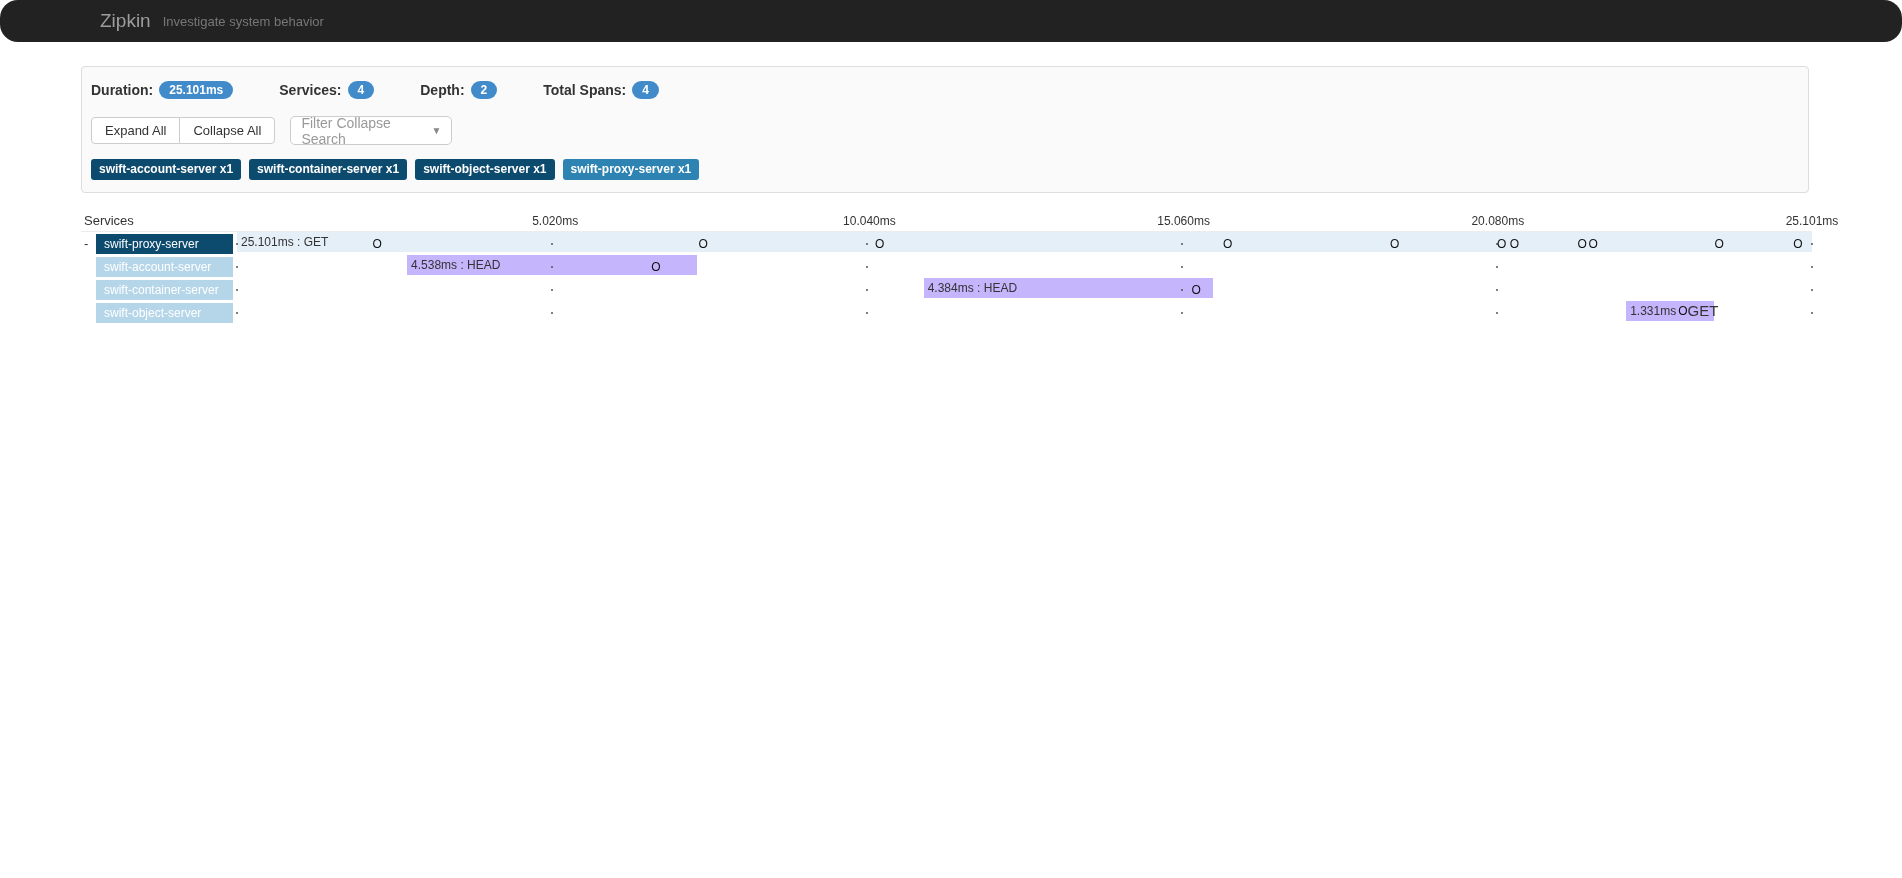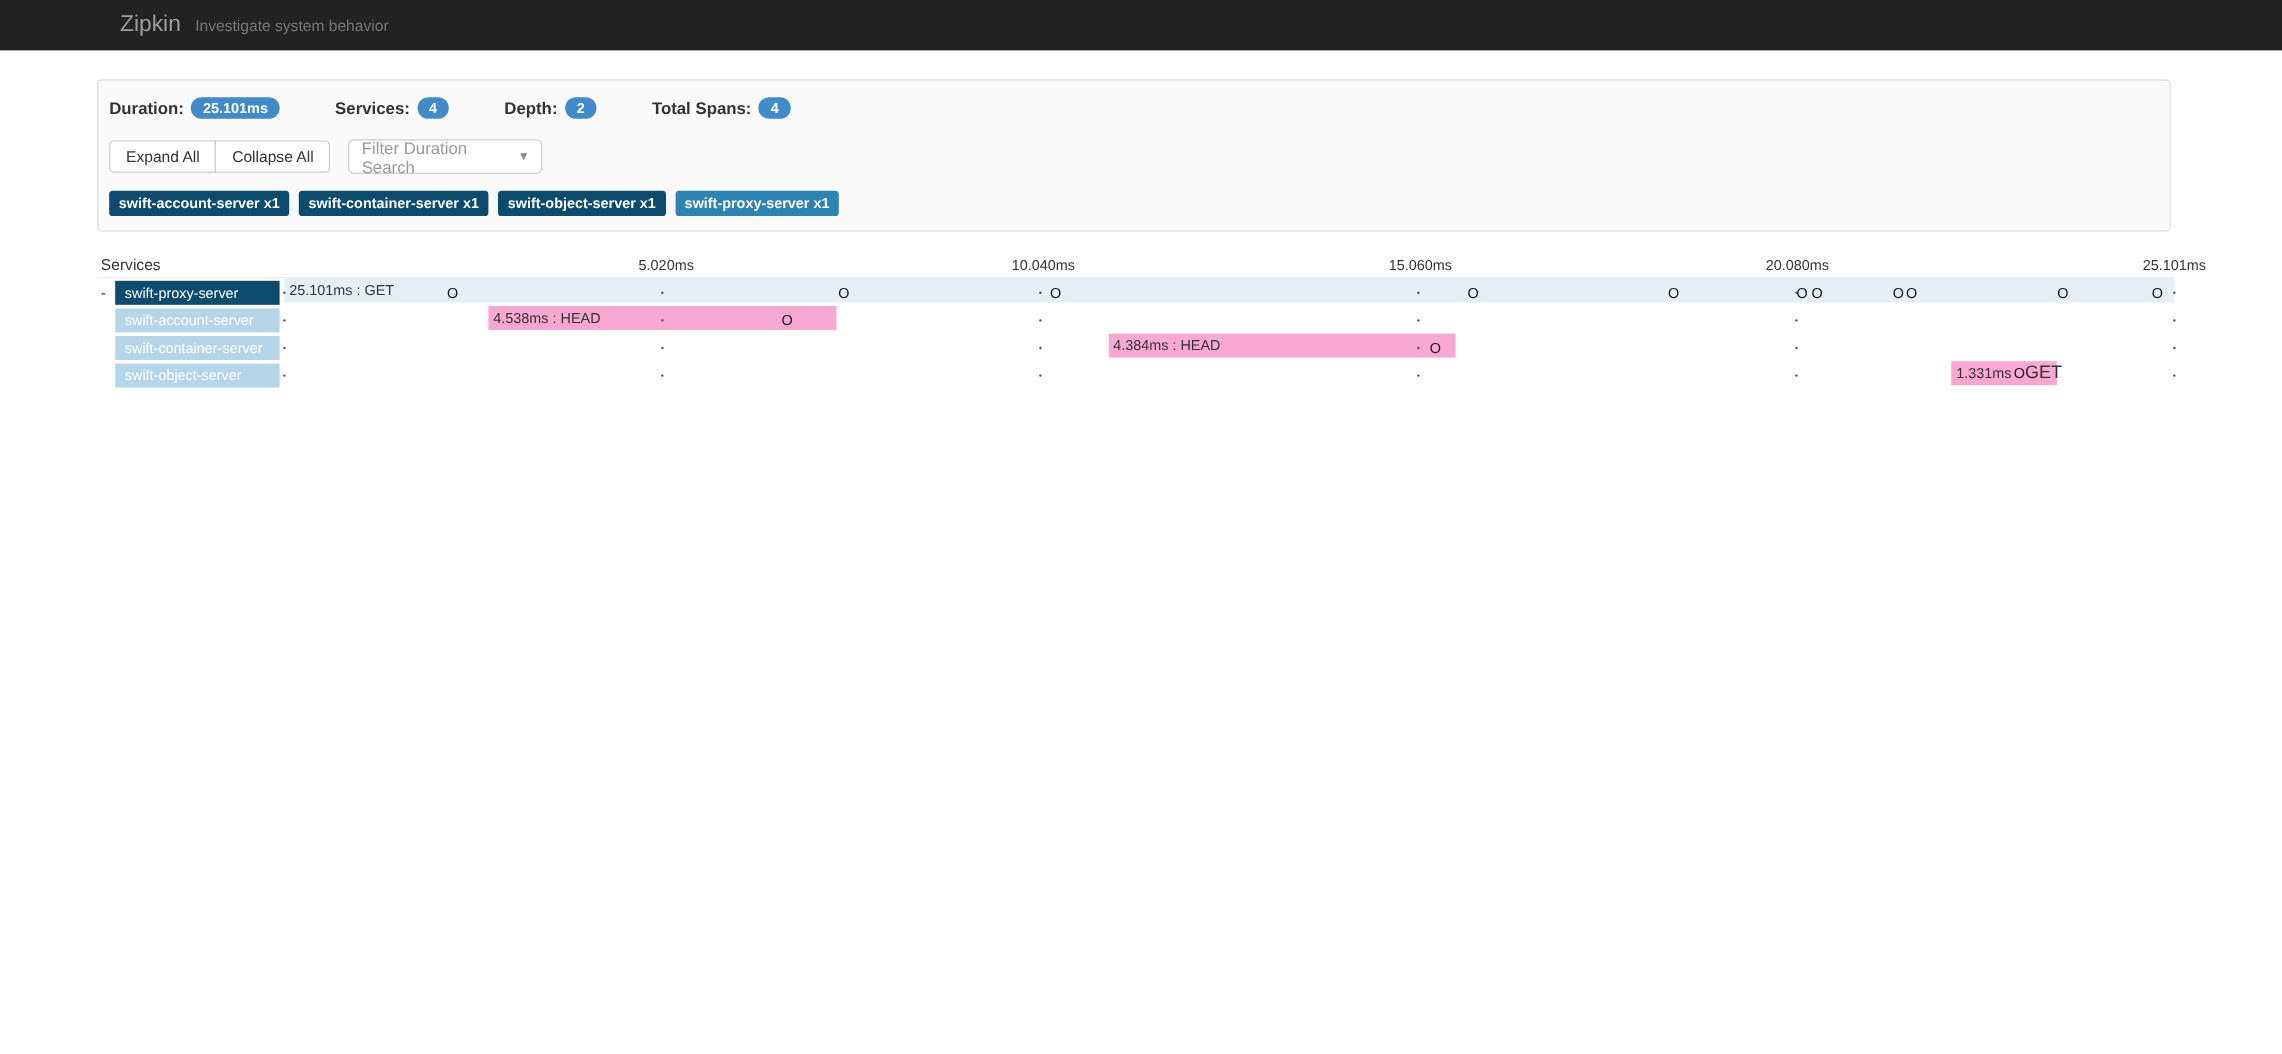--- a/index.html
+++ b/index.html
@@ -4,21 +4,21 @@
 <style>
   * { box-sizing: border-box; }
   html,body { margin:0; padding:0; }
   body {
     width:1902px; height:878px; background:#ffffff;
     font-family:"Liberation Sans","DejaVu Sans",sans-serif;
     overflow:hidden;
   }
 
   
-  .navbar { height:42px; background:#222222; display:flex; align-items:stretch; }
+  .navbar { height:42px; background:#222222; display:flex; align-items:stretch;border-radius:18px; }
   .brand-area { display:flex; align-items:center; padding-left:100px; }
   .brand { color:#9d9d9d; font-size:19px; cursor:pointer; }
   .tagline { color:#777777; font-size:13px; margin-left:12px; }
   .nav-tabs { display:flex; margin-left:22px; }
   .nav-tab { color:#9d9d9d; font-size:14px; padding:0 15px; display:flex; align-items:center; cursor:pointer; }
   .nav-tab.active { background:#080808; color:#ffffff; }
 
   
   .panel {
     margin:24px 0 0 81px; width:1728px; background:#fafafa;
@@ -65,21 +65,21 @@
   .trace-row { display:flex; height:23px; align-items:center; }
   .expander { width:15px; font-size:13px; color:#333333; padding-left:3px; cursor:pointer; }
   .service-label {
     width:137px; height:20px; line-height:20px; padding-left:8px;
     color:#ffffff; font-size:12px; background:#b5d6e9; cursor:pointer;
     white-space:nowrap; overflow:hidden;
   }
   .service-label.selected { background:#0c4a6e; }
   .row-timeline { position:relative; flex:1; height:24px; margin-left:4px; }
   .span-bar {
-    position:absolute; top:0; height:20px; background:#f9a8d4;
+    position:absolute; top:0; height:20px; background:#c4b5fd;
     display:flex; align-items:center; white-space:nowrap; cursor:pointer;
   }
   .trace-row.root .span-bar { background:#e5eff8; }
   .bar-label { font-size:12px; color:#333333; padding-left:4px; }
   .bar-suffix { font-size:15px; color:#333333; }
   .dot { position:absolute; width:2px; height:2px; background:#555555; border-radius:50%; top:11px; transform:translateX(-50%); z-index:2; }
   .annotation {
     position:absolute; top:50%; transform:translate(-50%,-50%);
     font-size:12px; color:#111111; z-index:3; line-height:1;
   }
@@ -113,21 +113,21 @@
         <span class="stat-label">Total Spans:</span>
         <span class="stat-badge">4</span>
       </div>
     </div>
   <div class="controls">
     <div class="btn-group">
       <button class="btn">Expand All</button>
       <button class="btn">Collapse All</button>
     </div>
     <div class="filter-select">
-      <span>Filter Duration Search</span>
+      <span>Filter Collapse Search</span>
       <span class="caret">▼</span>
     </div>
   </div>
   <div class="tags">
       <span class="tag">swift-account-server x1</span>
       <span class="tag">swift-container-server x1</span>
       <span class="tag">swift-object-server x1</span>
       <span class="tag selected">swift-proxy-server x1</span>
     </div>
 </div>

